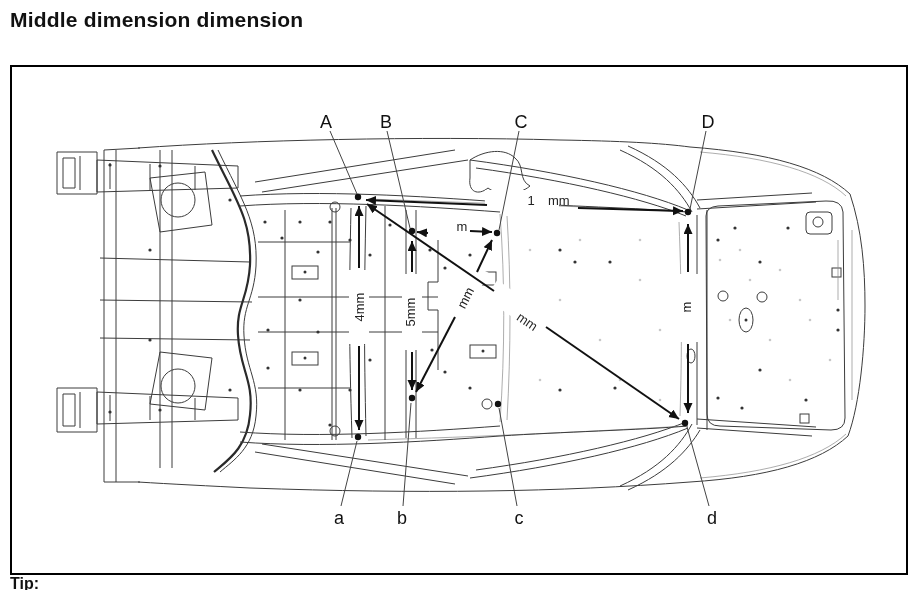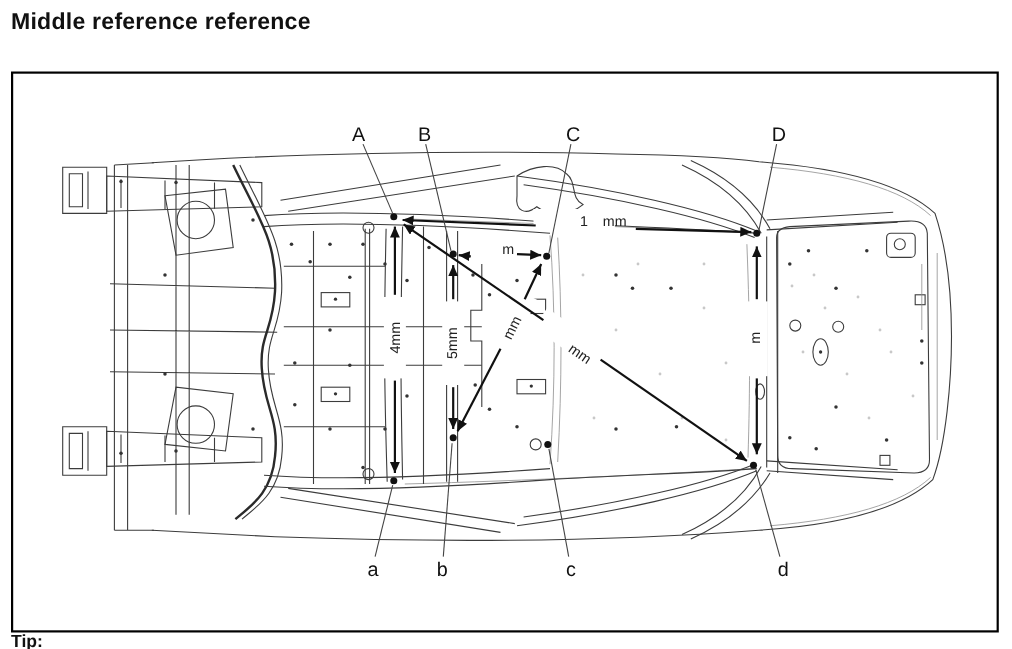--- a/index.html
+++ b/index.html
@@ -15,21 +15,21 @@
   .art{stroke:#3c3c3c;fill:none;stroke-width:1;}
   .art-thick{stroke:#2a2a2a;fill:none;stroke-width:2.2;}
   .art-thin{stroke:#8a8a8a;fill:none;stroke-width:.7;}
   .dim{stroke:#111;stroke-width:2;fill:none;}
   .leader{stroke:#444;stroke-width:1;fill:none;}
   .patch{fill:#fff;stroke:none;}
 </style>
 </head>
 <body>
 
-<div class="abs" id="page-title">Middle reference reference</div>
+<div class="abs" id="page-title">Middle dimension dimension</div>
 <div class="abs" id="diagram-frame"></div>
 <div class="abs" id="tip-label">Tip:</div>
 
 <svg class="abs" style="left:0;top:0" width="920" height="590" viewBox="0 0 920 590">
   <defs>
     <marker id="arr" markerUnits="userSpaceOnUse" markerWidth="12" markerHeight="10" refX="10" refY="4.5" orient="auto">
       <path d="M0,0 L10,4.5 L0,9 Z" fill="#111"></path>
     </marker>
   </defs>
 

